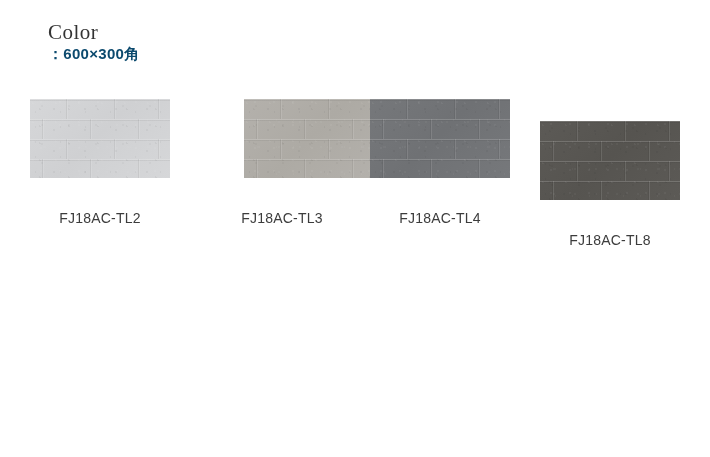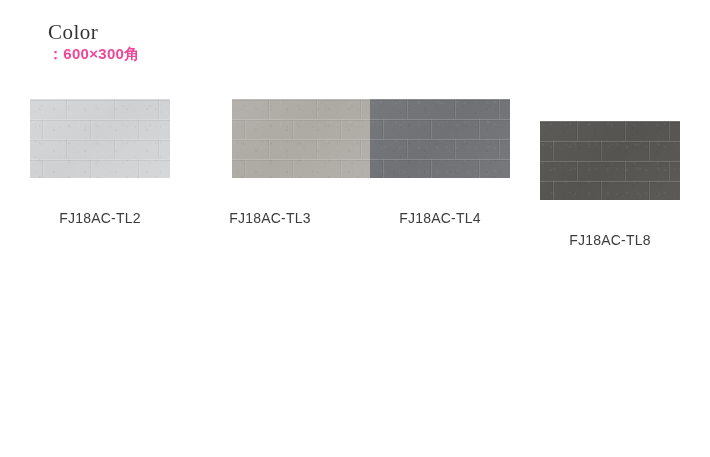--- a/index.html
+++ b/index.html
@@ -31,40 +31,40 @@
     font-family: "Liberation Serif", "DejaVu Serif", serif;
     font-size: 21px;
     font-weight: 400;
     color: #333333;
     letter-spacing: 0.5px;
   }
   .section-header .title-spec {
     font-family: "Liberation Sans", sans-serif;
     font-size: 15px;
     font-weight: 700;
-    color: #ec4899;
+    color: #0c4a6e;
     margin-left: 18px;
     letter-spacing: 0.3px;
   }
 
   
   .swatch-grid {
     position: absolute;
     left: 0;
     top: 99px;
     width: 710px;
     height: 140px;
   }
   .swatch-cell {
     position: absolute;
     top: 0;
     width: 152px;
   }
   .swatch-cell.c0 { left: 30px;  }
-  .swatch-cell.c1 { left: 200px; padding-left: 32px; }
+  .swatch-cell.c1 { left: 212px; padding-left: 32px; }
   .swatch-cell.c2 { left: 370px; }
   .swatch-cell.c3 { left: 540px; margin-top: 22px; }
 
   .swatch-tile {
     position: relative;
     width: 140px;
     height: 79px;
     overflow: hidden;
     background-repeat: repeat;
   }

